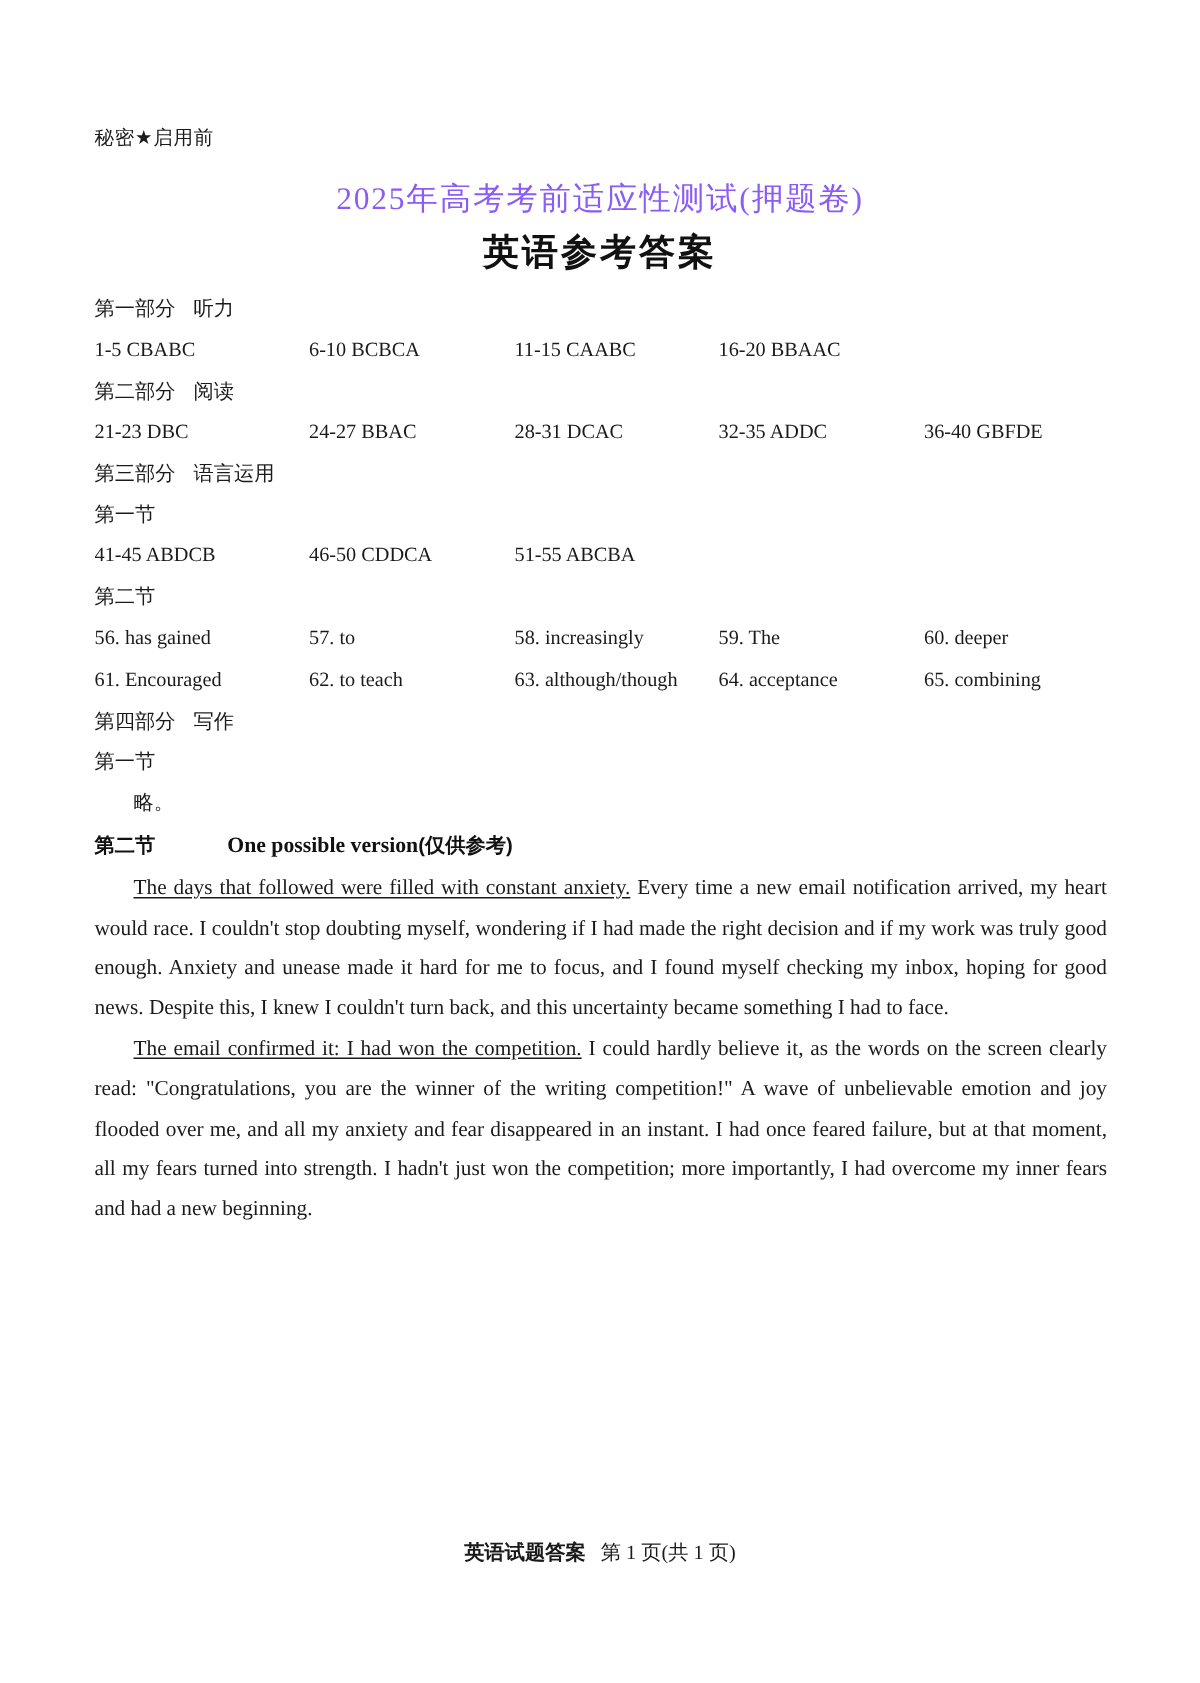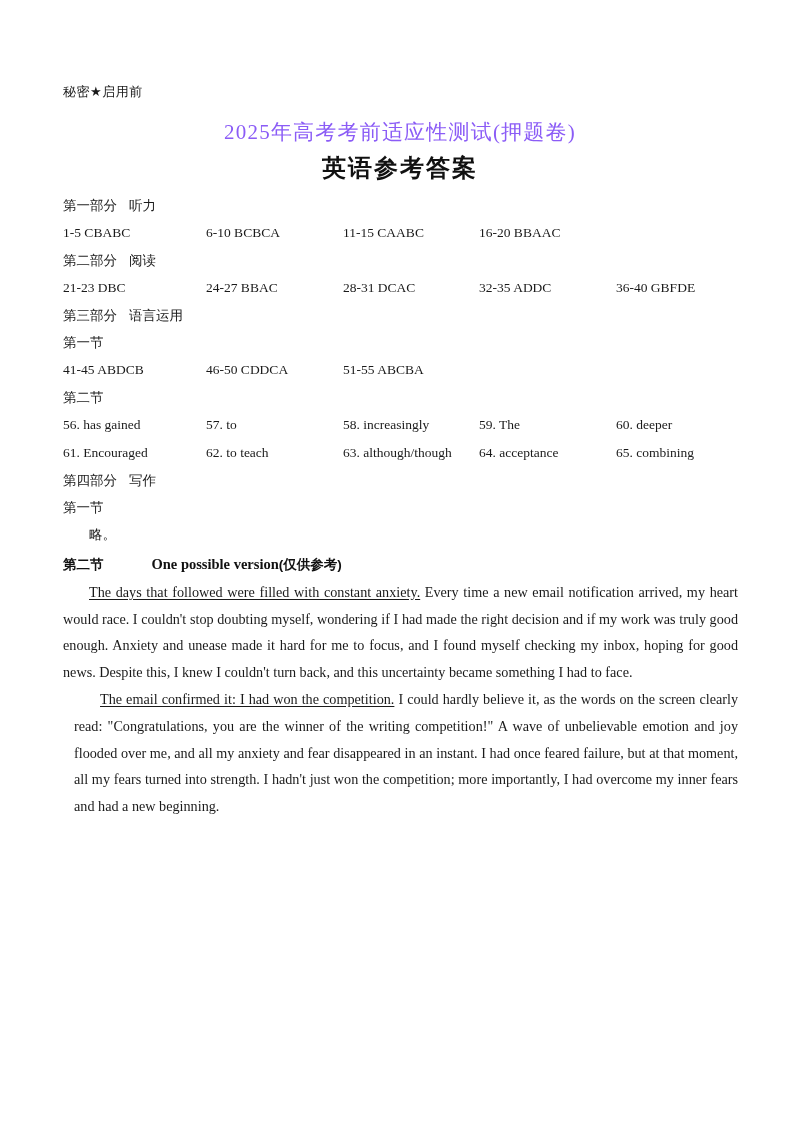--- a/index.html
+++ b/index.html
@@ -133,21 +133,21 @@
     text-align: justify;
     text-justify: inter-word;
     text-indent: 26px;
     margin: 0;
     color: #1a1a1a;
   }
   .para .lead {
     text-decoration: underline;
     text-underline-offset: 2px;
   }
-  .para.p2 { margin-top: 1px; margin-left: 11px; }
+  .para.p2 { margin-top: 1px; }
 
   
   .footer {
     position: absolute;
     left: 0;
     top: 1026px;
     width: 800px;
     text-align: center;
     font-size: 13.5px;
     color: #1a1a1a;
@@ -219,14 +219,17 @@
     <div class="lueh">略。</div>
 
     <div class="sec-head-bold"><span>第二节</span><span class="gap"></span><span class="en">One possible version</span><span>(仅供参考)</span></div>
 
     <p class="para p1"><span class="lead">The days that followed were filled with constant anxiety.</span><span> Every time a new email notification arrived, my heart would race. I couldn't stop doubting myself, wondering if I had made the right decision and if my work was truly good enough. Anxiety and unease made it hard for me to focus, and I found myself checking my inbox, hoping for good news. Despite this, I knew I couldn't turn back, and this uncertainty became something I had to face.</span></p>
 
     <p class="para p2"><span class="lead">The email confirmed it: I had won the competition.</span><span> I could hardly believe it, as the words on the screen clearly read: "Congratulations, you are the winner of the writing competition!" A wave of unbelievable emotion and joy flooded over me, and all my anxiety and fear disappeared in an instant. I had once feared failure, but at that moment, all my fears turned into strength. I hadn't just won the competition; more importantly, I had overcome my inner fears and had a new beginning.</span></p>
 
   </div>
 
+  <div class="footer">
+    <span class="fz">英语试题答案</span><span class="fp">第 1 页(共 1 页)</span>
+  </div>
 
 </div>
 
 </body></html>

